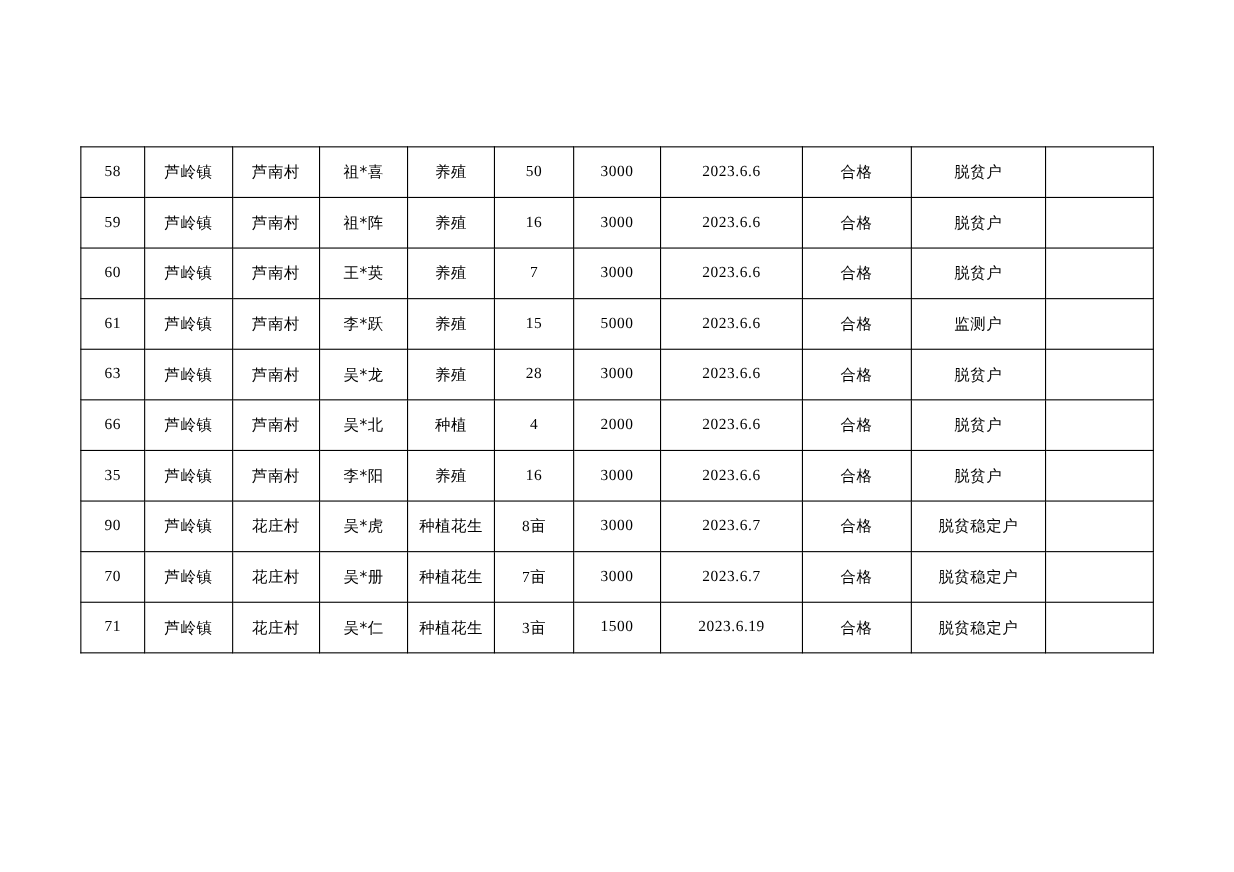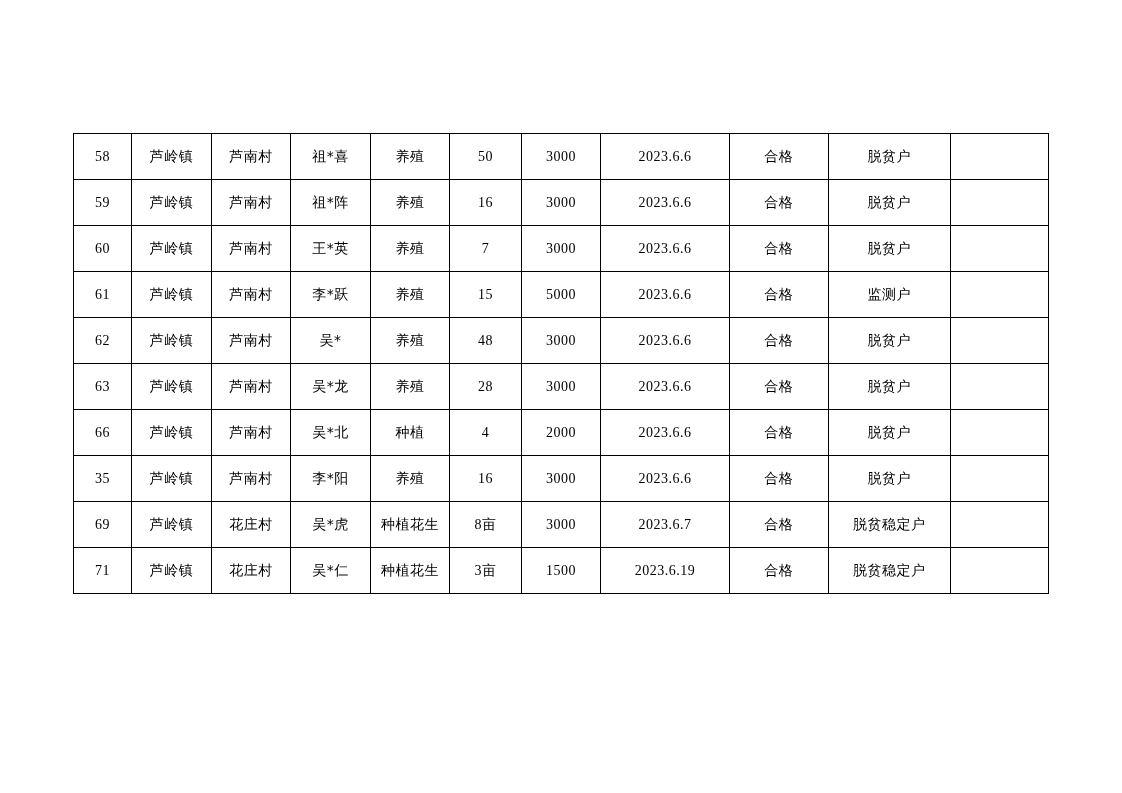--- a/index.html
+++ b/index.html
@@ -134,33 +134,20 @@
             <td class="cn">李*跃</td>
             <td class="cn cn-tight">养殖</td>
             <td class="qty-cell cn-tight">15</td>
             <td class="amt-cell">5000</td>
             <td class="date-cell">2023.6.6</td>
             <td class="cn">合格</td>
             <td class="cn cn-tight">监测户</td>
             <td></td>
           </tr>
           <tr>
-            <td class="num-cell">62</td>
-            <td class="cn">芦岭镇</td>
-            <td class="cn">芦南村</td>
-            <td class="cn">吴*</td>
-            <td class="cn cn-tight">养殖</td>
-            <td class="qty-cell cn-tight">48</td>
-            <td class="amt-cell">3000</td>
-            <td class="date-cell">2023.6.6</td>
-            <td class="cn">合格</td>
-            <td class="cn cn-tight">脱贫户</td>
-            <td></td>
-          </tr>
-          <tr>
             <td class="num-cell">63</td>
             <td class="cn">芦岭镇</td>
             <td class="cn">芦南村</td>
             <td class="cn">吴*龙</td>
             <td class="cn cn-tight">养殖</td>
             <td class="qty-cell cn-tight">28</td>
             <td class="amt-cell">3000</td>
             <td class="date-cell">2023.6.6</td>
             <td class="cn">合格</td>
             <td class="cn cn-tight">脱贫户</td>
@@ -186,26 +173,39 @@
             <td class="cn">李*阳</td>
             <td class="cn cn-tight">养殖</td>
             <td class="qty-cell cn-tight">16</td>
             <td class="amt-cell">3000</td>
             <td class="date-cell">2023.6.6</td>
             <td class="cn">合格</td>
             <td class="cn cn-tight">脱贫户</td>
             <td></td>
           </tr>
           <tr>
-            <td class="num-cell">69</td>
+            <td class="num-cell">90</td>
             <td class="cn">芦岭镇</td>
             <td class="cn">花庄村</td>
             <td class="cn">吴*虎</td>
             <td class="cn cn-tight">种植花生</td>
             <td class="qty-cell cn-tight">8亩</td>
+            <td class="amt-cell">3000</td>
+            <td class="date-cell">2023.6.7</td>
+            <td class="cn">合格</td>
+            <td class="cn cn-tight">脱贫稳定户</td>
+            <td></td>
+          </tr>
+          <tr>
+            <td class="num-cell">70</td>
+            <td class="cn">芦岭镇</td>
+            <td class="cn">花庄村</td>
+            <td class="cn">吴*册</td>
+            <td class="cn cn-tight">种植花生</td>
+            <td class="qty-cell cn-tight">7亩</td>
             <td class="amt-cell">3000</td>
             <td class="date-cell">2023.6.7</td>
             <td class="cn">合格</td>
             <td class="cn cn-tight">脱贫稳定户</td>
             <td></td>
           </tr>
           <tr>
             <td class="num-cell">71</td>
             <td class="cn">芦岭镇</td>
             <td class="cn">花庄村</td>

